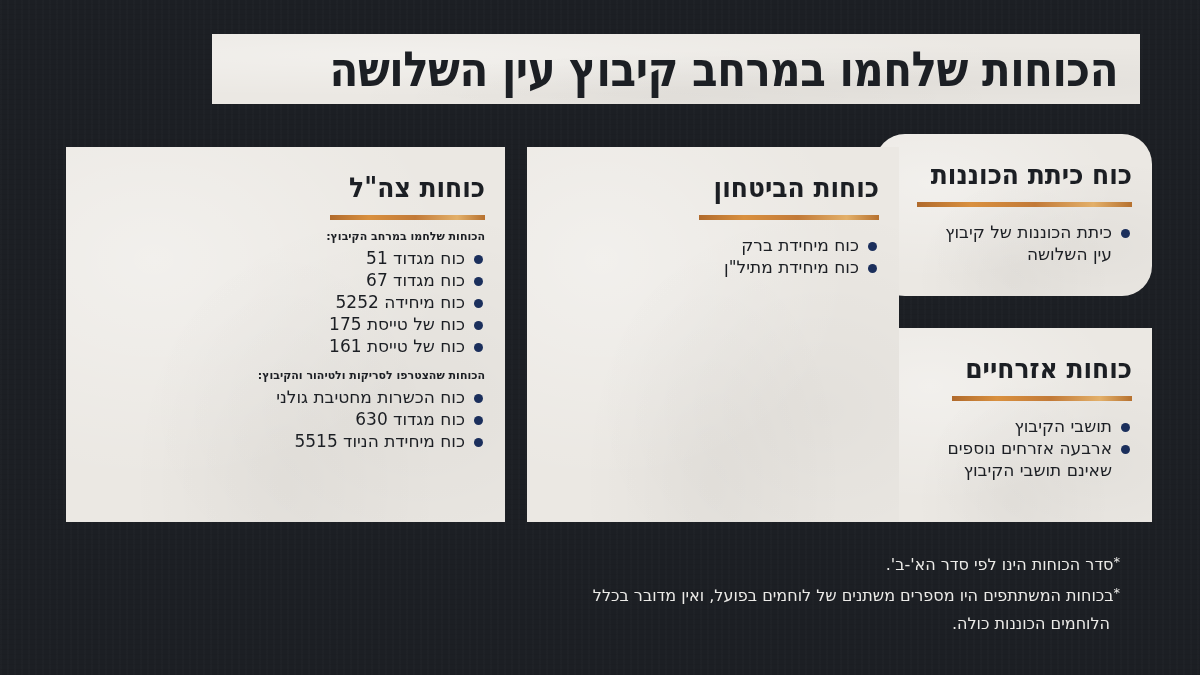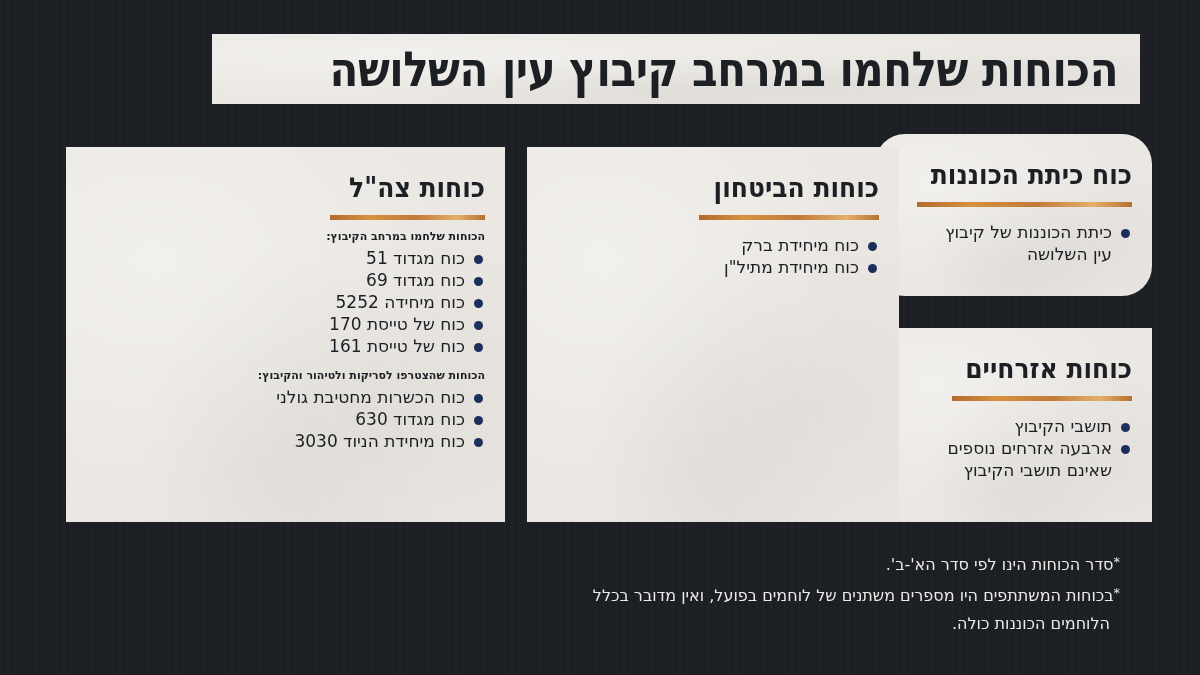--- a/index.html
+++ b/index.html
@@ -140,31 +140,31 @@
 
 <section class="panel paper" style="left:66px; top:147px; width:439px; height:375px;">
   <div class="heading-wrap">
     <h2 class="panel-heading">כוחות צה"ל</h2>
   </div>
   <div class="underline" style="width:155px;"></div>
 
   <div class="subheading">הכוחות שלחמו במרחב הקיבוץ:</div>
   <ul class="bullets" style="margin-top:4px;">
     <li><span class="dot"></span><span>כוח מגדוד 51</span></li>
-    <li><span class="dot"></span><span>כוח מגדוד 69</span></li>
+    <li><span class="dot"></span><span>כוח מגדוד 67</span></li>
     <li><span class="dot"></span><span>כוח מיחידה 5252</span></li>
-    <li><span class="dot"></span><span>כוח של טייסת 170</span></li>
+    <li><span class="dot"></span><span>כוח של טייסת 175</span></li>
     <li><span class="dot"></span><span>כוח של טייסת 161</span></li>
   </ul>
 
   <div class="subheading" style="margin-top:12px;">הכוחות שהצטרפו לסריקות ולטיהור והקיבוץ:</div>
   <ul class="bullets" style="margin-top:4px;">
     <li><span class="dot"></span><span>כוח הכשרות מחטיבת גולני</span></li>
     <li><span class="dot"></span><span>כוח מגדוד 630</span></li>
-    <li><span class="dot"></span><span>כוח מיחידת הניוד 3030</span></li>
+    <li><span class="dot"></span><span>כוח מיחידת הניוד 5515</span></li>
   </ul>
 </section>
 
 <div class="footnotes">
   <p>
     <span class="star">*</span><span>סדר הכוחות הינו לפי סדר הא'-ב'.</span>
   </p>
   <p>
     <span class="star">*</span><span>בכוחות המשתתפים היו מספרים משתנים של לוחמים בפועל, ואין מדובר בכלל</span>
   </p>

